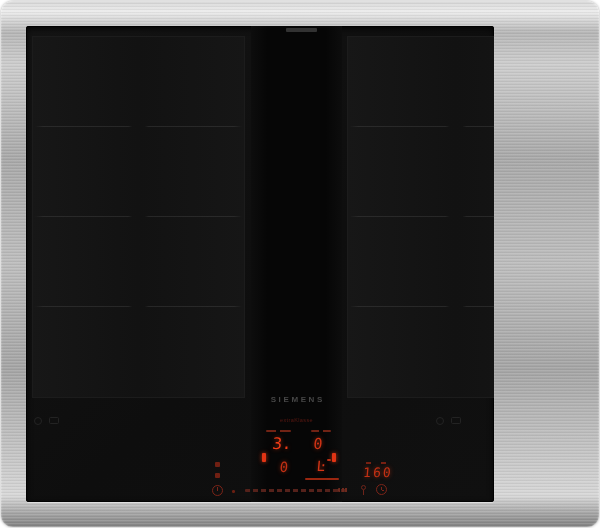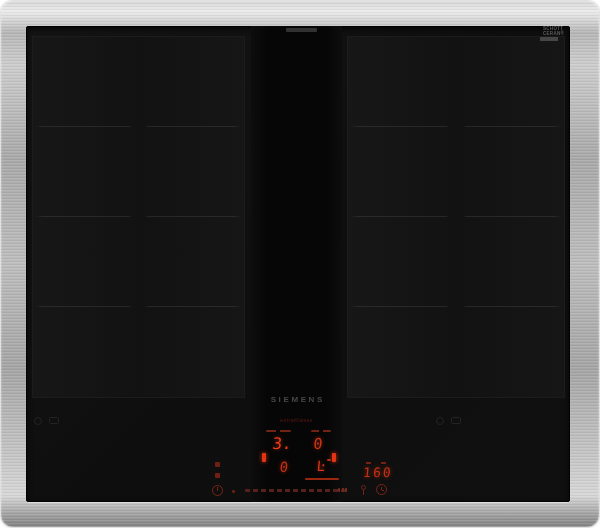--- a/index.html
+++ b/index.html
@@ -7,21 +7,21 @@
   .cooktop{position:relative;width:600px;height:528px;background:#ffffff;overflow:hidden;}
 
   
   .frame{position:absolute;left:1px;top:1px;right:1px;bottom:1px;border-radius:12px;
     background:linear-gradient(180deg,#d6d6d6 0%,#ececec 2%,#b6b6b6 6%,#cdcdcd 12%,#a9a9a9 30%,#bdbdbd 50%,#a5a5a5 70%,#c9c9c9 88%,#d8d8d8 94%,#7f7f7f 100%);
     box-shadow:0 0 3px rgba(0,0,0,.35), inset 0 0 2px rgba(255,255,255,.7);}
   .frame::before{content:"";position:absolute;inset:0;border-radius:12px;
     background:repeating-linear-gradient(180deg,rgba(255,255,255,.10) 0 1px,rgba(0,0,0,0) 1px 2px,rgba(0,0,0,.05) 2px 3px);}
 
   
-  .glass{position:absolute;left:26px;top:26px;width:544px;height:476px;border-radius:3px;
+  .glass{position:absolute;left:26px;top:26px;width:468px;height:476px;border-radius:3px;
     background:linear-gradient(135deg,#141414,#0e0e0e 55%,#101010);
     box-shadow:inset 0 2px 6px rgba(0,0,0,.95), inset 0 0 0 1px #050505, 0 1px 1px rgba(255,255,255,.45);
     overflow:hidden;}
 
   
   .zone{position:absolute;top:10px;height:362px;
     background:linear-gradient(90deg,#171717,#121212 50%,#161616);
     box-shadow:inset 0 0 0 1px #1c1c1c;}
   .zone-left{left:6px;width:213px;}
   .zone-right{left:321px;width:218px;}

